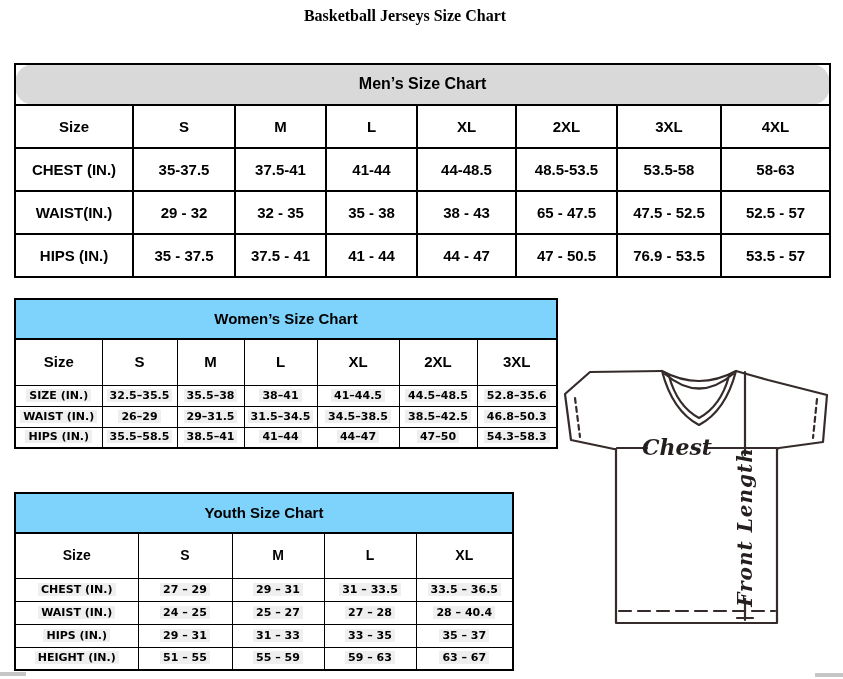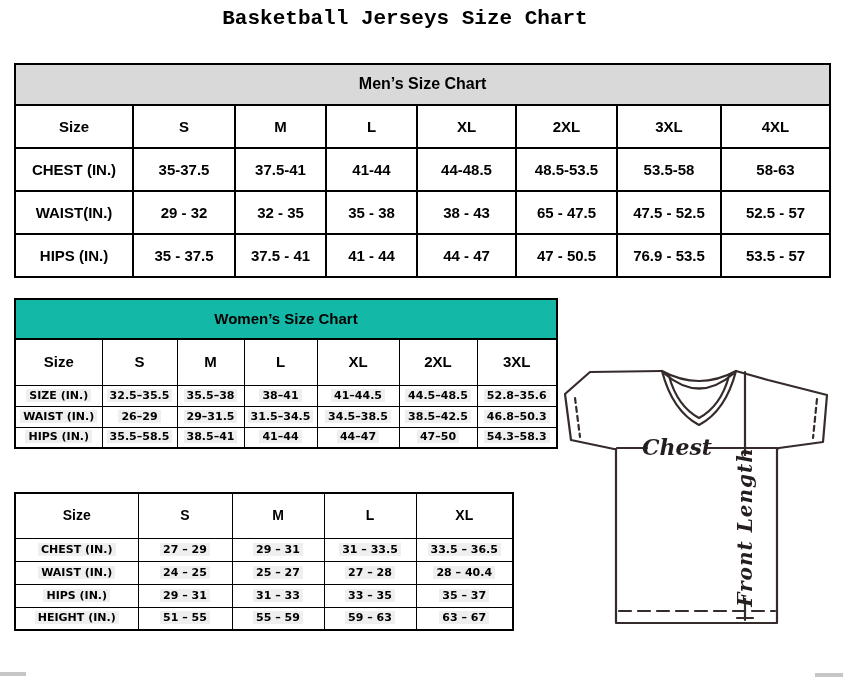--- a/index.html
+++ b/index.html
@@ -8,52 +8,52 @@
     position: relative;
     background: #ffffff;
     font-family: "Liberation Sans", sans-serif;
     color: #000;
     overflow: hidden;
   }
   .page-title {
     position: absolute;
     left: 0; top: 7px; width: 810px;
     text-align: center;
-    font-size: 21px;
+    font-size: 16px;
     font-weight: bold;
-    font-family: Liberation Mono, monospace;
+    font-family: Liberation Serif, serif;
   }
   table.sizes {
     position: absolute;
     border-collapse: collapse;
     table-layout: fixed;
     background: #fff;
   }
   table.sizes td {
     text-align: center;
     vertical-align: middle;
     font-weight: bold;
     line-height: 1.05;
     padding: 0;
   }
   
   table.men { left: 14px; top: 63px; width: 815px; }
   table.men td { border: 2px solid #000; font-size: 15px; }
-  table.men tr.ghead td { background: #d9d9d9; height: 41px; font-size: 16px; }
+  table.men tr.ghead td { background: #d9d9d9; height: 41px; font-size: 16px; border-radius: 19px; }
   table.men tr.cols td { height: 43px; }
   table.men tr.data td { height: 43px; }
   
   table.women, table.youth {
     border: 2px solid #000;
     font-family: "DejaVu Sans", sans-serif;
   }
   table.women td, table.youth td { border: 1px solid #000; }
   table.women { left: 14px; top: 298px; width: 542px; }
   table.women tr.ghead td, table.youth tr.ghead td {
-    background: #14b8a6; height: 40px; font-size: 15px;
+    background: #7dd3fc; height: 40px; font-size: 15px;
     border-bottom-width: 2px;
     font-family: "Liberation Sans", sans-serif;
   }
   table.women tr.cols td { height: 46px; font-size: 15px; font-family: "Liberation Sans", sans-serif; }
   table.women tr.data td { height: 21px; font-size: 11px; }
   table.youth { left: 14px; top: 492px; width: 498px; }
   table.youth tr.cols td { height: 45px; font-size: 14px; font-family: "Liberation Sans", sans-serif; }
   table.youth tr.data td { height: 23px; font-size: 11px; }
   .hl { background: #efefef; padding: 0 3px; }
   
@@ -193,20 +193,23 @@
 
 <table class="sizes youth">
   <colgroup>
     <col style="width:123px">
       <col style="width:94px">
       <col style="width:92px">
       <col style="width:92px">
       <col style="width:97px">
   </colgroup>
   <tbody>
+      <tr class="ghead">
+    <td colspan="5">Youth Size Chart</td>
+  </tr>
   <tr class="cols">
     <td>Size</td>
     <td>S</td>
     <td>M</td>
     <td>L</td>
     <td>XL</td>
   </tr>
   <tr class="data">
     <td><span class="hl">CHEST (IN.)</span></td>
     <td><span class="hl">27 – 29</span></td>

